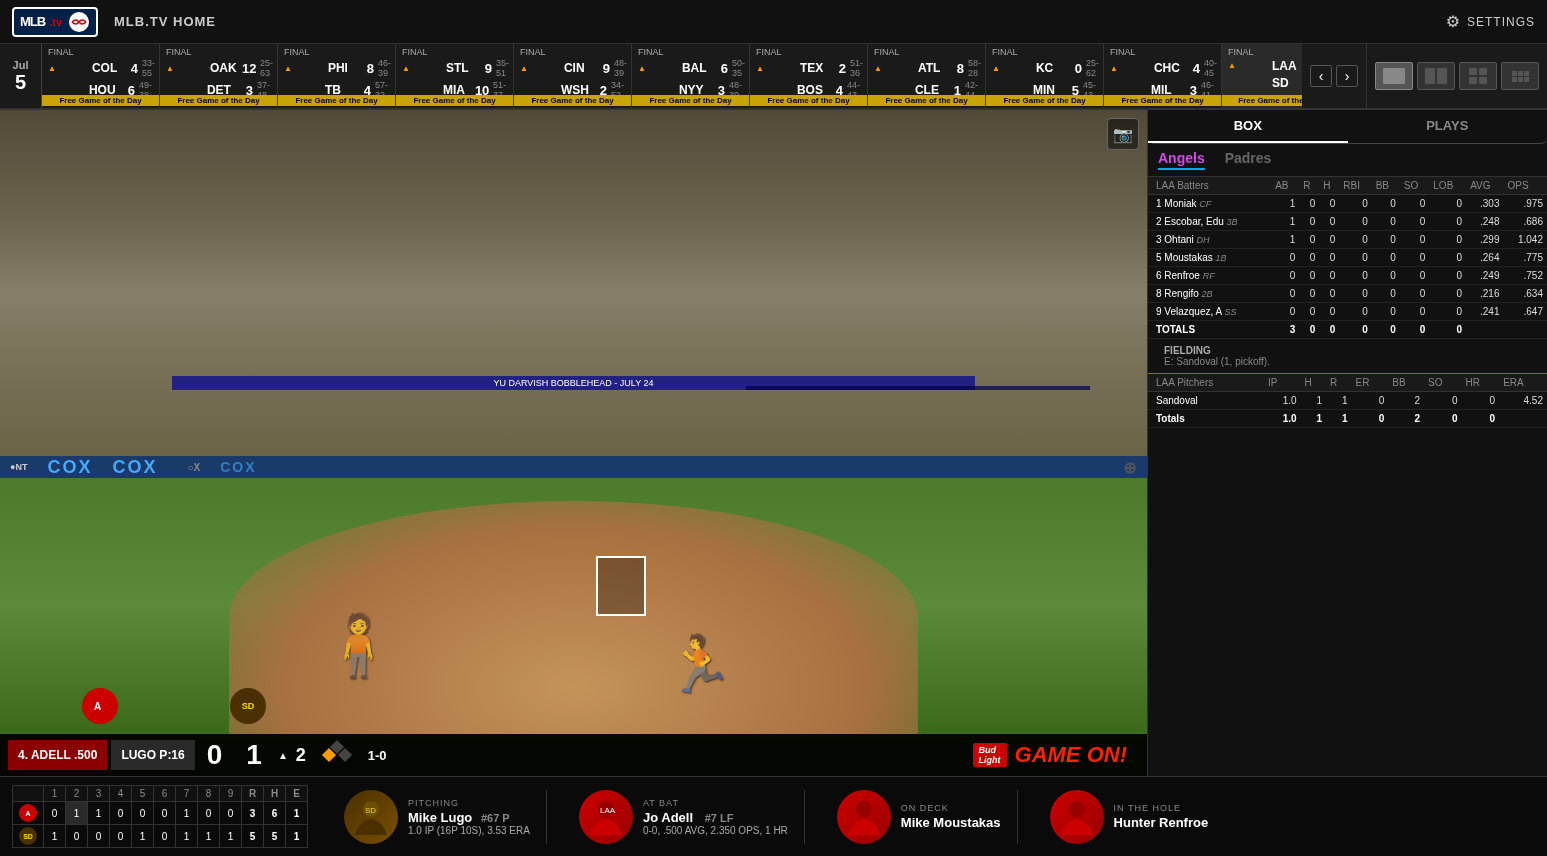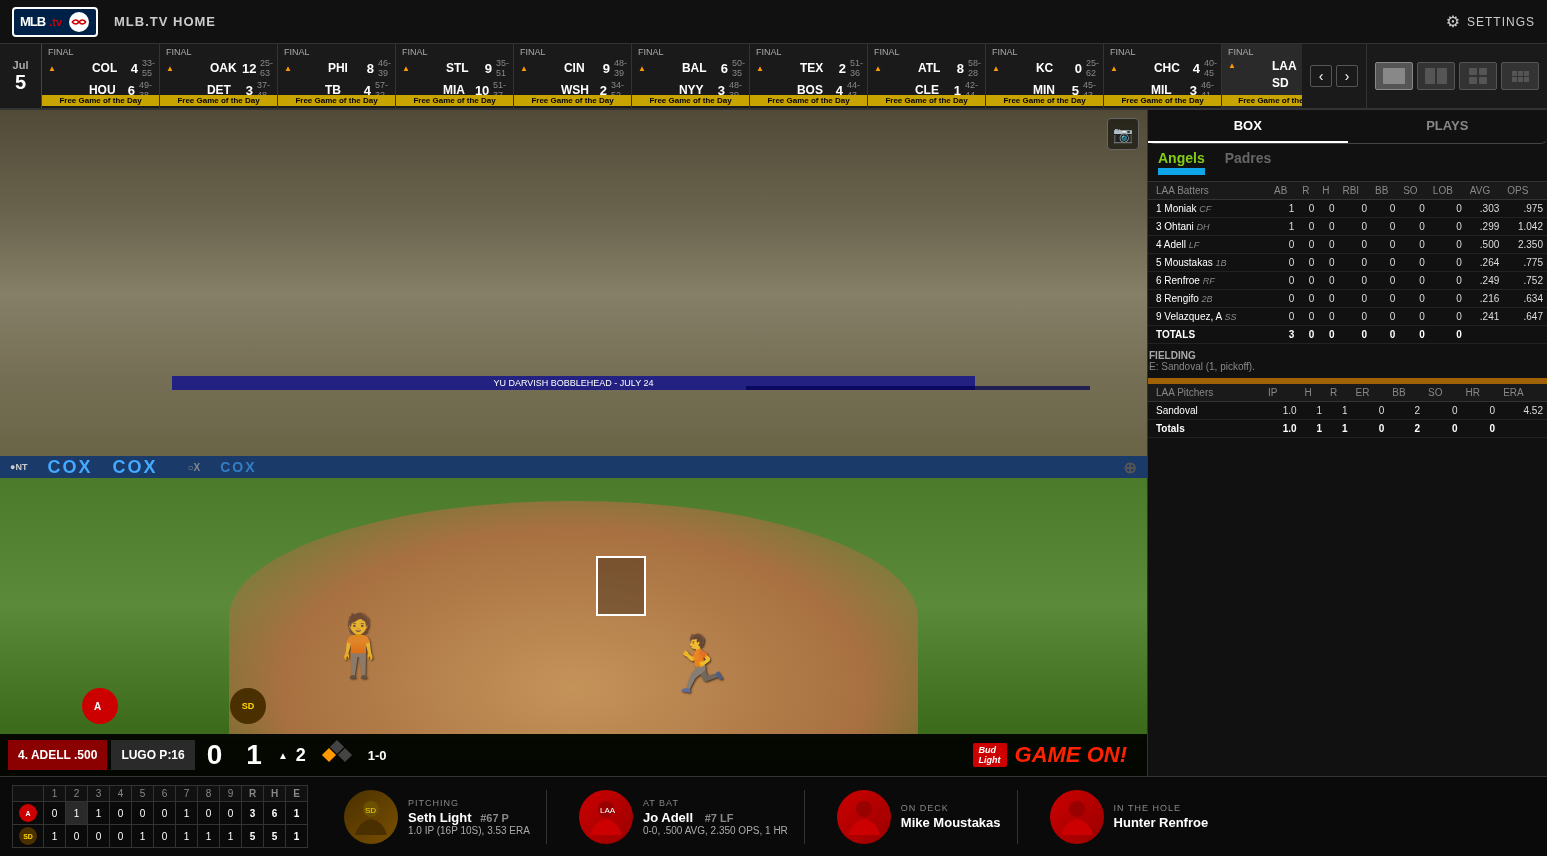--- a/index.html
+++ b/index.html
@@ -356,22 +356,22 @@
       gap: 20px;
       border-bottom: 1px solid #333;
     }
     .team-tab {
       font-size: 14px;
       font-weight: bold;
       cursor: pointer;
       padding-bottom: 2px;
     }
     .team-tab.active {
-      color: #84cc16;
-      border-bottom: 7px solid #0ea5e9;
+      color: #d946ef;
+      border-bottom: 2px solid #0ea5e9;
     }
     .team-tab.inactive { color: #666; }
 
     .box-table {
       width: 100%;
       border-collapse: collapse;
       font-size: 10px;
     }
     .box-table th {
       background: #1a1a1a;
@@ -385,24 +385,24 @@
     .box-table td {
       padding: 3px 4px;
       text-align: right;
       border-bottom: 1px solid #222;
       color: #ddd;
     }
     .box-table td:first-child { text-align: left; padding-left: 8px; color: #fff; }
     .totals-row td { font-weight: bold; color: #fff; border-top: 1px solid #444; }
 
     .fielding-section {
-      padding: 6px 1px;
+      padding: 6px 16px;
       font-size: 10px;
       color: #888;
-      border-bottom: 6px solid #a16207;
+      border-bottom: 1px solid #a16207;
     }
     .fielding-section .label { color: #aaa; font-weight: bold; }
 
     
     #bottom-bar {
       height: 80px;
       background: #0a0a0a;
       border-top: 1px solid #333;
       display: flex;
       align-items: center;
@@ -979,42 +979,42 @@
     <td>0</td>
     <td>0</td>
     <td>0</td>
     <td>0</td>
     <td>0</td>
     <td>0</td>
     <td>.303</td>
     <td>.975</td>
   </tr>
           <tr>
+    <td>2 Escobar, Edu <span style="color:#888;font-style:italic;font-size:9px;">3B</span></td>
+    <td>1</td>
+    <td>0</td>
+    <td>0</td>
+    <td>0</td>
+    <td>0</td>
+    <td>0</td>
+    <td>0</td>
+    <td>.248</td>
+    <td>.686</td>
+  </tr>
+          <tr>
     <td>3 Ohtani <span style="color:#888;font-style:italic;font-size:9px;">DH</span></td>
     <td>1</td>
     <td>0</td>
     <td>0</td>
     <td>0</td>
     <td>0</td>
     <td>0</td>
     <td>0</td>
     <td>.299</td>
     <td>1.042</td>
-  </tr>
-          <tr>
-    <td>4 Adell <span style="color:#888;font-style:italic;font-size:9px;">LF</span></td>
-    <td>0</td>
-    <td>0</td>
-    <td>0</td>
-    <td>0</td>
-    <td>0</td>
-    <td>0</td>
-    <td>0</td>
-    <td>.500</td>
-    <td>2.350</td>
   </tr>
           <tr>
     <td>5 Moustakas <span style="color:#888;font-style:italic;font-size:9px;">1B</span></td>
     <td>0</td>
     <td>0</td>
     <td>0</td>
     <td>0</td>
     <td>0</td>
     <td>0</td>
     <td>0</td>
@@ -1184,21 +1184,21 @@
       <div class="player-avatar avatar-padres">
         <svg width="40" height="40" viewBox="0 0 40 40">
           <circle cx="20" cy="12" r="8" fill="#6a5000"></circle>
           <path d="M4 38 Q8 24 20 22 Q32 24 36 38" fill="#4a3000"></path>
           <text x="14" y="16" font-size="8" fill="#ffd700">SD</text>
         </svg>
       </div>
       <div class="player-details">
         <div class="player-role">PITCHING</div>
         <div class="player-name">
-          <span>Seth Light</span>
+          <span>Mike Lugo</span>
           <span style="color:#888;font-size:11px;margin-left:5px;">#67 P</span>
         </div>
         <div class="player-stat">1.0 IP (16P 10S), 3.53 ERA</div>
       </div>
     </div>
 
     <div class="player-card">
       <div class="player-avatar avatar-angels">
         <svg width="40" height="40" viewBox="0 0 40 40">
           <circle cx="20" cy="12" r="8" fill="#900"></circle>

